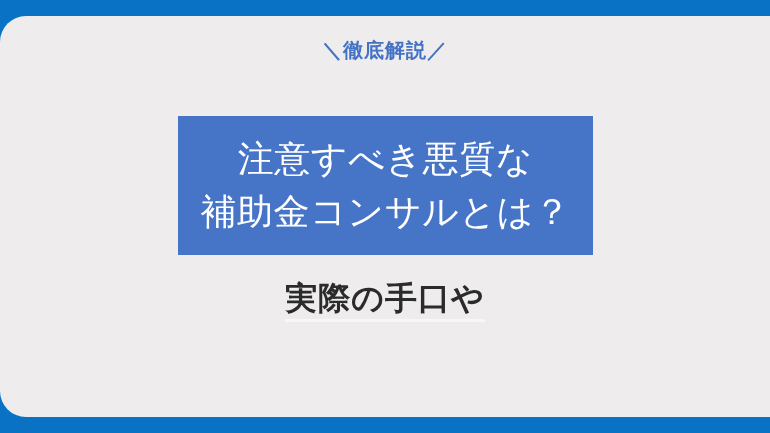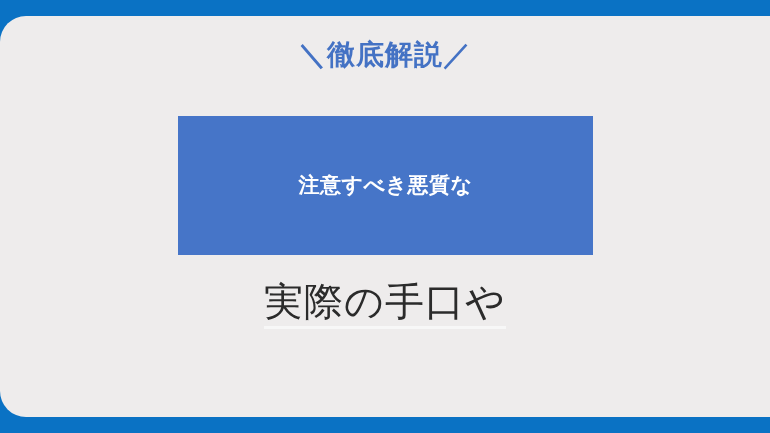--- a/index.html
+++ b/index.html
@@ -62,21 +62,21 @@
   }
 
   
   .kicker {
     position: absolute;
     top: 38px;
     left: 0;
     width: 770px;
     text-align: center;
     color: #4472c4;
-    font-size: 28px;
+    font-size: 20px;
     font-weight: bold;
     letter-spacing: 1px;
     line-height: 1.2;
     white-space: nowrap;
   }
 
   
   .headline-box {
     position: absolute;
     left: 178px;
@@ -84,41 +84,41 @@
     width: 415px;
     height: 139px;
     background: #4675c8;
     display: flex;
     flex-direction: column;
     align-items: center;
     justify-content: center;
   }
   .headline-line {
     color: #ffffff;
-    font-size: 21px;
-    font-weight: bold;
+    font-size: 36px;
+    font-weight: normal;
     line-height: 1.45;
     letter-spacing: 0.5px;
     text-align: center;
     white-space: nowrap;
   }
 
   
   .subtitle {
     position: absolute;
     left: 0;
     top: 282px;
     width: 770px;
     text-align: center;
   }
   .sub-line {
     display: block;
     color: #2b2b2b;
-    font-size: 39px;
-    font-weight: normal;
+    font-size: 32px;
+    font-weight: bold;
     line-height: 1.0;
     letter-spacing: 1px;
     white-space: nowrap;
     margin-bottom: 30px;
     position: relative;
   }
   .sub-line .underline {
     display: inline-block;
     border-bottom: 3px solid #f7f7f7;
     padding-bottom: 5px;
@@ -132,20 +132,21 @@
   <div class="panel"></div>
   <div class="panel-right-fill"></div>
   <div class="panel-mid-fill"></div>
 
   <div class="content">
 
     <div class="kicker">＼徹底解説／</div>
 
     <div class="headline-box">
       <div class="headline-line">注意すべき悪質な</div>
+      <div class="headline-line">補助金コンサルとは？</div>
     </div>
 
     <div class="subtitle">
       <span class="sub-line">
         <span class="underline">実際の手口や</span>
       </span>
     </div>
 
   </div>
 </div>

